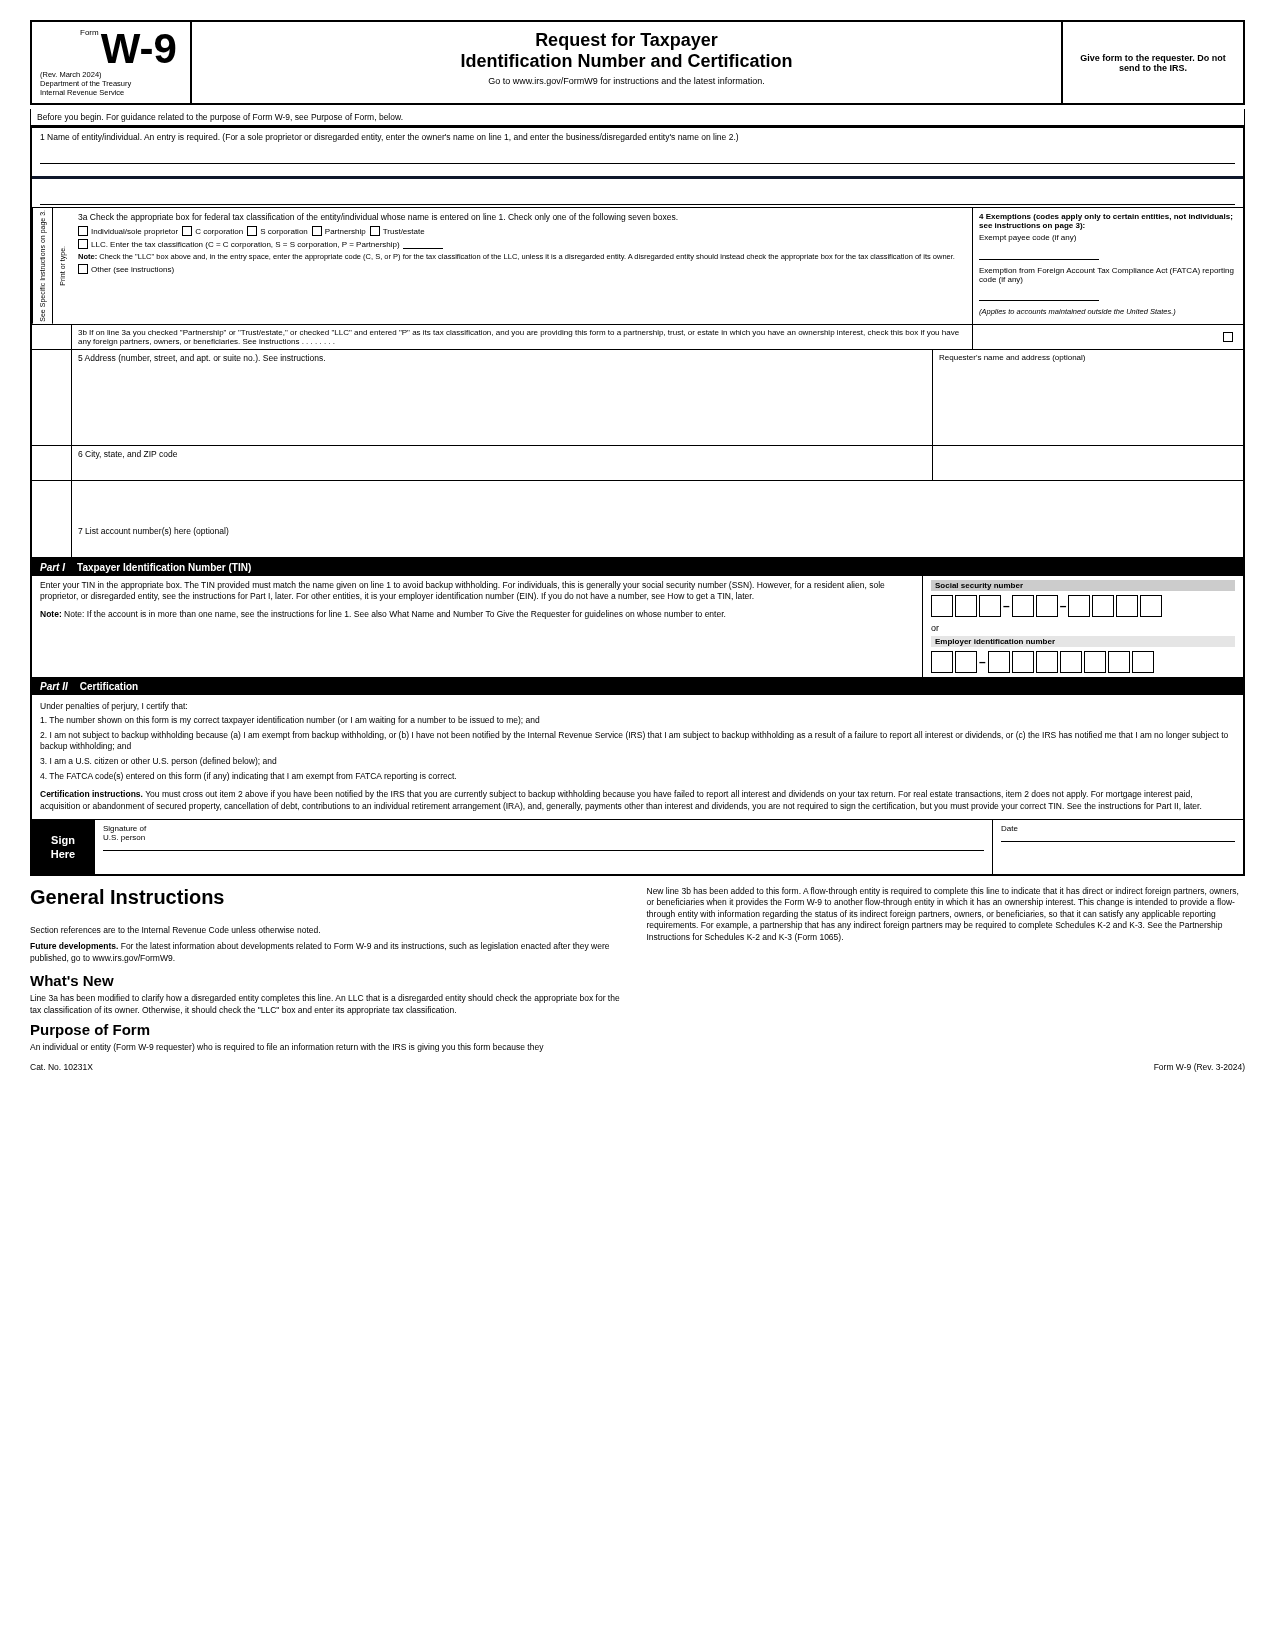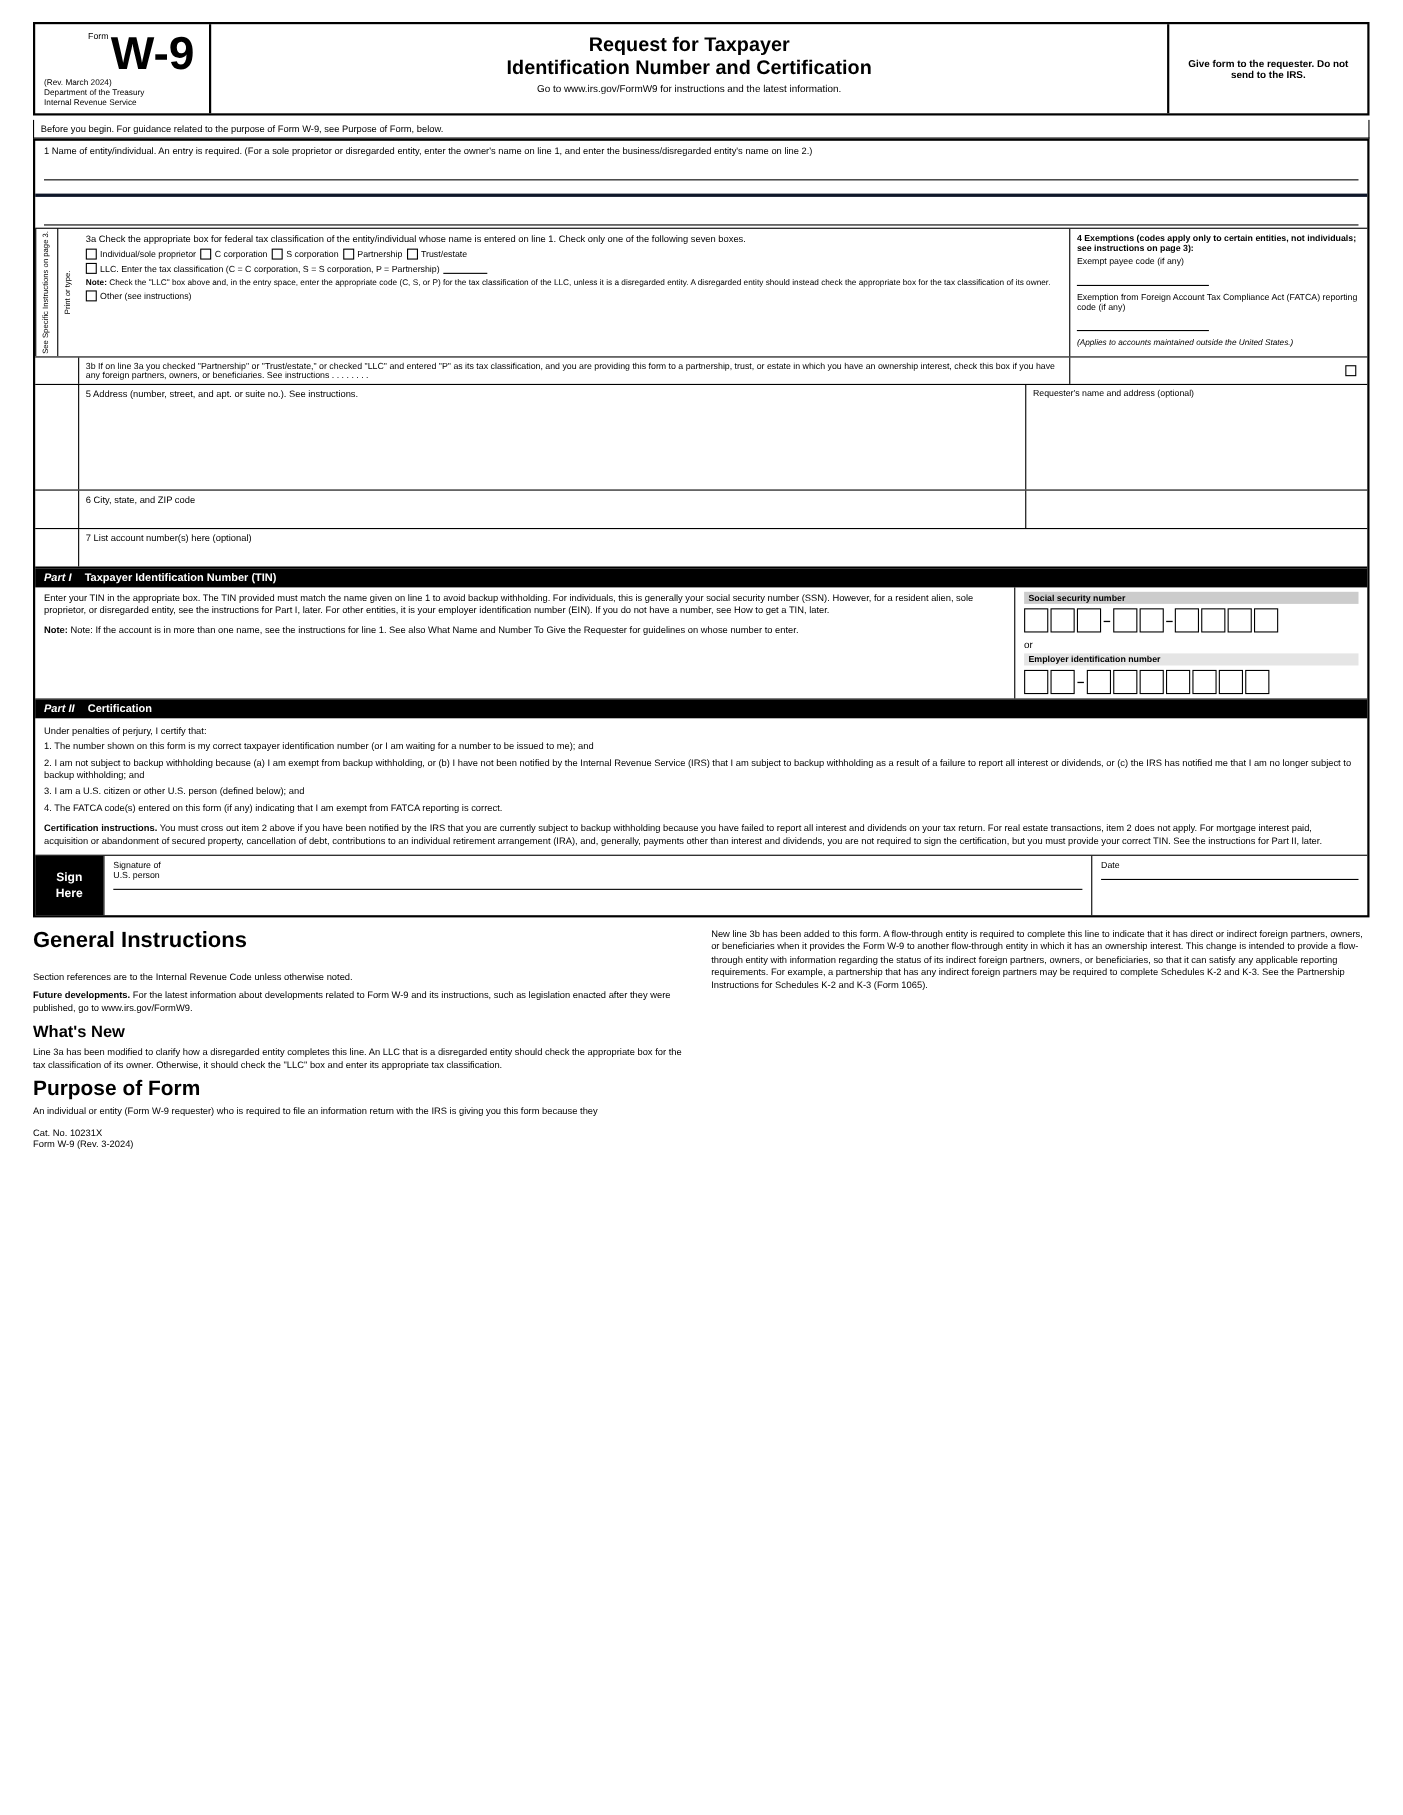--- a/index.html
+++ b/index.html
@@ -257,21 +257,21 @@
       <div style="width:40px; border-right:1px solid #000;"></div>
       <div style="flex:1; padding:3px 6px; border-right:1px solid #000;">
         <div style="font-size:8.5px;">6  City, state, and ZIP code</div>
         <div style="height:18px;"></div>
       </div>
       <div style="width:310px;"></div>
     </div>
 
     <div style="border-bottom:2px solid #000; display:flex;">
       <div style="width:40px; border-right:1px solid #000;"></div>
-      <div style="flex:1; padding:3px 6px;">
+      <div style="flex:1; padding:3px 6px;margin-top:42px;">
         <div style="font-size:8.5px;">7  List account number(s) here (optional)</div>
         <div style="height:18px;"></div>
       </div>
     </div>
 
     <div style="background:#000; color:#fff; display:flex; align-items:center; padding:3px 8px; gap:12px;">
       <span style="font-style:italic; font-weight:bold; font-size:10px;">Part I</span>
       <span style="font-weight:bold; font-size:10px;">Taxpayer Identification Number (TIN)</span>
     </div>
 
@@ -366,27 +366,27 @@
 
     <div style="flex:1; font-size:8.5px;">
       <div style="font-size:20px; font-weight:bold; margin-bottom:5px;">General Instructions</div>
       <p style="margin-bottom:5px; line-height:1.35;margin-top:16px;">Section references are to the Internal Revenue Code unless otherwise noted.</p>
       <p style="margin-bottom:5px; line-height:1.35;">
         <span class="bold">Future developments.</span>
         <span>For the latest information about developments related to Form W-9 and its instructions, such as legislation enacted after they were published, go to www.irs.gov/FormW9.</span>
       </p>
       <div style="font-size:15px; font-weight:bold; margin:8px 0 4px 0;">What's New</div>
       <p style="margin-bottom:5px; line-height:1.35;">Line 3a has been modified to clarify how a disregarded entity completes this line. An LLC that is a disregarded entity should check the appropriate box for the tax classification of its owner. Otherwise, it should check the "LLC" box and enter its appropriate tax classification.</p>
-      <div style="font-size:19px; font-weight:bold; margin:4px 0 4px 0;">Purpose of Form</div>
+      <div style="font-size:15px; font-weight:bold; margin:4px 0 4px 0;">Purpose of Form</div>
       <p style="line-height:1.35;">An individual or entity (Form W-9 requester) who is required to file an information return with the IRS is giving you this form because they</p>
     </div>
 
     <div style="flex:1; font-size:8.5px;">
       <p style="line-height:1.35;">New line 3b has been added to this form. A flow-through entity is required to complete this line to indicate that it has direct or indirect foreign partners, owners, or beneficiaries when it provides the Form W-9 to another flow-through entity in which it has an ownership interest. This change is intended to provide a flow-through entity with information regarding the status of its indirect foreign partners, owners, or beneficiaries, so that it can satisfy any applicable reporting requirements. For example, a partnership that has any indirect foreign partners may be required to complete Schedules K-2 and K-3. See the Partnership Instructions for Schedules K-2 and K-3 (Form 1065).</p>
     </div>
   </div>
 
-  <div style="display:flex; justify-content:space-between; padding:8px 0 2px 0; font-size:8.5px;flex-direction:column;">
+  <div style="display:flex; justify-content:space-between; padding:8px 0 2px 0; font-size:8.5px;">
     <span>Cat. No. 10231X</span>
     <span>Form W-9 (Rev. 3-2024)</span>
   </div>
 
 </div>
 
 </body></html>

